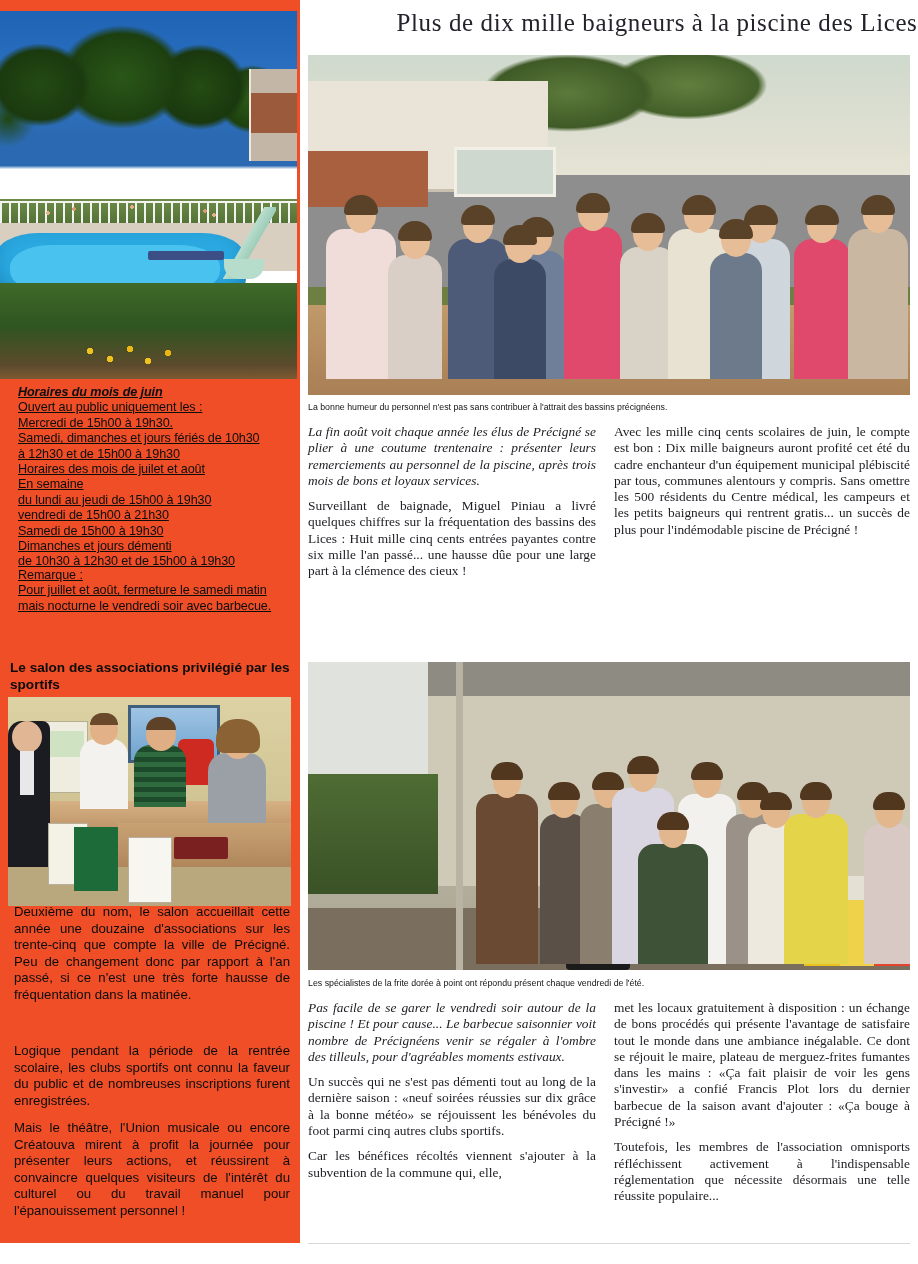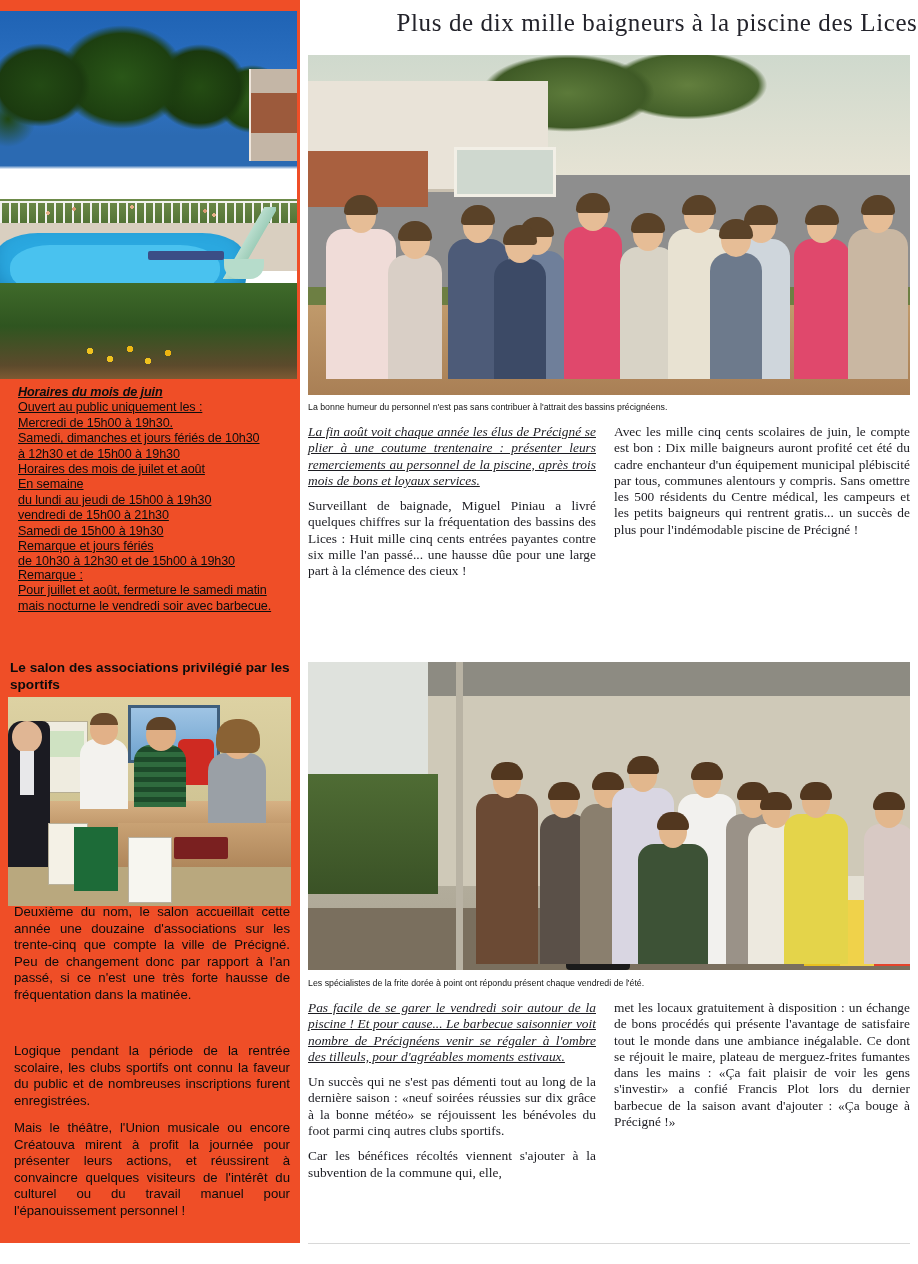--- a/index.html
+++ b/index.html
@@ -183,21 +183,21 @@
     font-size:8.8px;line-height:11px;
   }
   .cap-1{top:402px;}
   .cap-2{top:978px;}
 
   .col{
     position:absolute;font-family:"Liberation Serif", serif;
     color:#1c1c22;font-size:13.4px;line-height:16.3px;text-align:justify;
   }
   .col p{margin:0 0 9px 0;}
-  .col p.lede{font-style:italic;text-decoration:underline;}
+  .col p.lede{font-style:italic;}
   .c1a{left:8px;top:424px;width:288px;}
   .c1b{left:314px;top:424px;width:296px;}
   .c2a{left:8px;top:1000px;width:288px;}
   .c2b{left:314px;top:1000px;width:296px;}
 
   .hairline{position:absolute;left:8px;width:602px;height:1px;background:#d8d8d8;}
 </style>
 </head>
 <body>
 
@@ -224,21 +224,21 @@
     <div id="hoursBody">
         <div>Ouvert au public uniquement les :</div>
         <div>Mercredi de 15h00 à 19h30.</div>
         <div>Samedi, dimanches et jours fériés de 10h30</div>
         <div>à 12h30 et de 15h00 à 19h30</div>
         <div>Horaires des mois de juilet et août</div>
         <div>En semaine</div>
         <div>du lundi au jeudi de 15h00 à 19h30</div>
         <div>vendredi de 15h00 à 21h30</div>
         <div>Samedi de 15h00 à 19h30</div>
-        <div>Remarque et jours fériés</div>
+        <div>Dimanches et jours démenti</div>
         <div>de 10h30 à 12h30 et de 15h00 à 19h30</div>
       </div>
   </div>
 
   <div class="side-text remark" id="remarkBody">
       <div>Remarque :</div>
       <div>Pour juillet et août, fermeture le samedi matin</div>
       <div>mais nocturne le vendredi soir avec barbecue.</div>
     </div>
 
@@ -339,16 +339,17 @@
 
   <div class="photo-caption cap-2">Les spécialistes de la frite dorée à point ont répondu présent chaque  vendredi de l'été.</div>
 
   <div class="col c2a" id="c2a">
       <p class="lede">Pas facile de se garer le vendredi soir autour de la piscine ! Et pour cause... Le  barbecue saisonnier voit nombre de Précignéens venir se régaler à l'ombre des  tilleuls, pour d'agréables moments estivaux.</p>
       <p>Un succès qui ne s'est pas  démenti tout au long de la dernière saison : «neuf soirées réussies  sur dix grâce à la bonne météo» se réjouissent les bénévoles du  foot parmi cinq autres clubs sportifs.</p>
       <p>Car les bénéfices  récoltés viennent s'ajouter à la subvention de la commune qui, elle,</p>
     </div>
   <div class="col c2b" id="c2b">
       <p>met les  locaux gratuitement à disposition : un échange de bons procédés qui présente l'avantage de satisfaire tout le monde dans une ambiance inégalable. Ce dont  se réjouit le maire, plateau de merguez-frites fumantes dans les mains :  «Ça fait plaisir de voir les gens s'investir» a confié  Francis Plot lors du dernier barbecue de la saison avant d'ajouter : «Ça bouge à Précigné !»</p>
+      <p>Toutefois, les  membres de l'association omnisports réfléchissent activement à  l'indispensable réglementation que nécessite désormais une telle réussite  populaire...</p>
     </div>
 
   <div class="hairline" style="top:1243px"></div>
 </div>
 
 </body></html>

